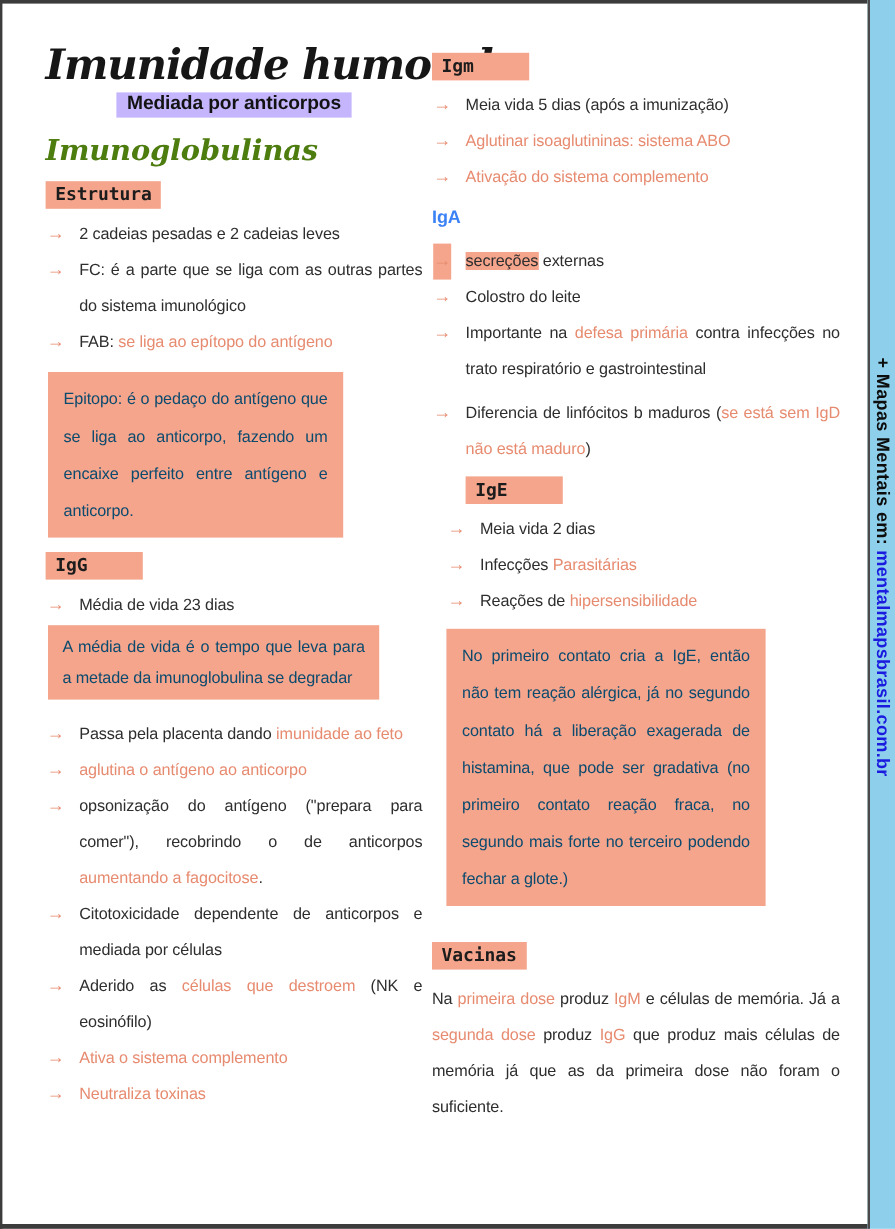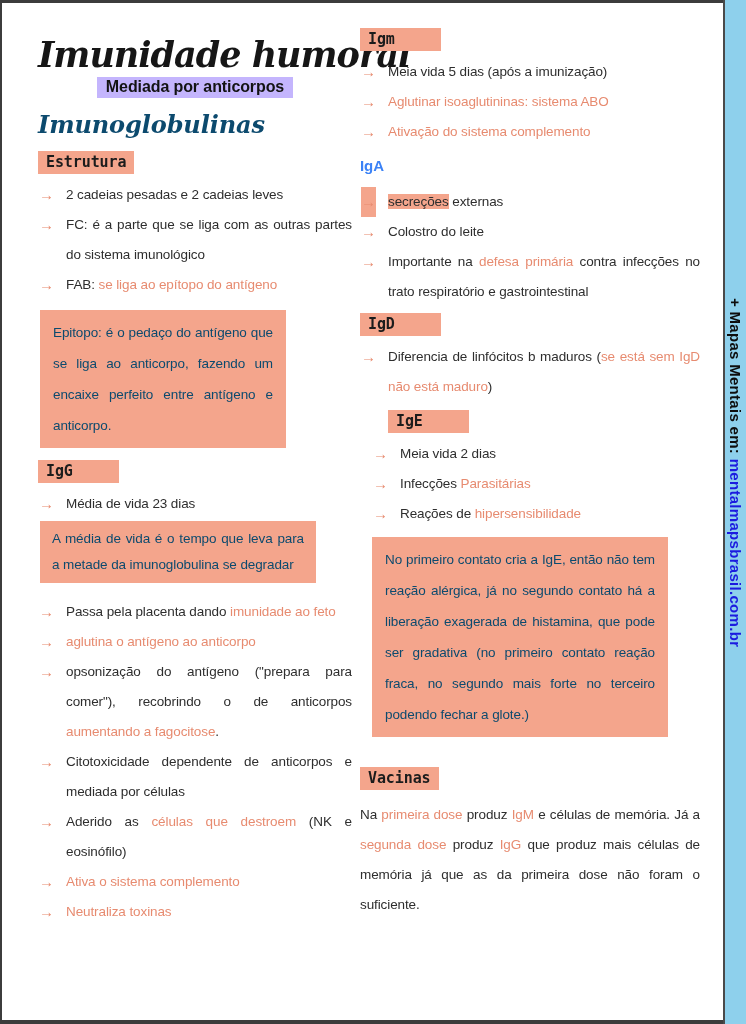--- a/index.html
+++ b/index.html
@@ -9,36 +9,36 @@
     font-family:"Liberation Sans", sans-serif;
     font-size:13.5px; letter-spacing:-0.1px;
   }
   .frame {
     position:absolute; left:0; top:0; box-sizing:border-box;
     width:723px; height:1024px;
     border-top:3px solid #3c3c3c; border-left:2px solid #3c3c3c; border-bottom:4px solid #3c3c3c;
   }
   
   .col-left  { position:absolute; left:38px;  top:34px; width:314px; }
-  .col-right { position:absolute; left:360px; top:28px; width:340px; }
+  .col-right { position:absolute; left:360px; top:44px; width:340px; }
 
   
   .title {
     font-family:"DejaVu Serif", serif; font-style:italic; font-weight:bold;
     font-size:35px; line-height:1.2; margin:0; text-align:center; white-space:nowrap;
     letter-spacing:-1px; color:#161616;
   }
   .subtitle-row { text-align:center; margin-top:1px; }
   .subtitle {
     background:#c4b5fd; color:#131313; font-weight:bold; font-size:16px;
     padding:1px 9px 2px; display:inline-block;
   }
   .script-heading {
     font-family:"DejaVu Serif", serif; font-style:italic; font-weight:bold;
-    font-size:24px; color:#0c4a6e; margin:12px 0 0 0;
+    font-size:24px; color:#4d7c0f; margin:12px 0 0 0;
   }
 
   
   .chip {
     display:inline-block; background:#f4a58c; color:#1c1c1c;
     font-family:"DejaVu Sans Mono", monospace; font-weight:bold; font-size:15px;
     line-height:20px; padding:1px 8px 2px;
   }
   .chip.padr { padding-right:46px; }
   .plain-label {
@@ -53,21 +53,21 @@
   .s { color:#e78b70; }
   .mark { background:#f4a58c; }
 
   
   .box {
     background:#f4a58c; color:#0c4a6e; box-sizing:border-box;
     line-height:31px; text-align:justify; padding:7px 13px;
   }
   .box.epitopo { width:246px; margin:10px 0 12px 2px; }
   .box.media   { width:276px; line-height:26px; padding:5px 12px; margin:2px 0 14px 2px; }
-  .box.ige     { width:296px; margin:8px 0 0 12px; }
+  .box.ige     { width:266px; margin:8px 0 0 12px; }
 
   .para { line-height:30px; text-align:justify; margin-top:10px; }
 
   .mt4  { margin-top:4px; }
   .mt6  { margin-top:6px; }
   .mt8  { margin-top:8px;padding-left:28px; }
   .mt12 { margin-top:12px; }
   .mt30 { margin-top:30px; }
 
   
@@ -190,23 +190,20 @@
     <div class="item">
       <span class="arrow">→</span>
       <span>Colostro do leite</span>
     </div>
     <div class="item">
       <span class="arrow">→</span>
       <span>Importante na </span><span class="s">defesa primária</span><span> contra infecções no trato respiratório e gastrointestinal</span>
     </div>
   </div>
 
-  <div class="mt6">
-    <span class="chip padr">IgD</span>
-  </div>
 
   <div class="list">
     <div class="item">
       <span class="arrow">→</span>
       <span>Diferencia de linfócitos b maduros (</span><span class="s">se está sem IgD não está maduro</span><span>)</span>
     </div>
   </div>
 
   <div class="mt8">
     <span class="chip padr">IgE</span>

